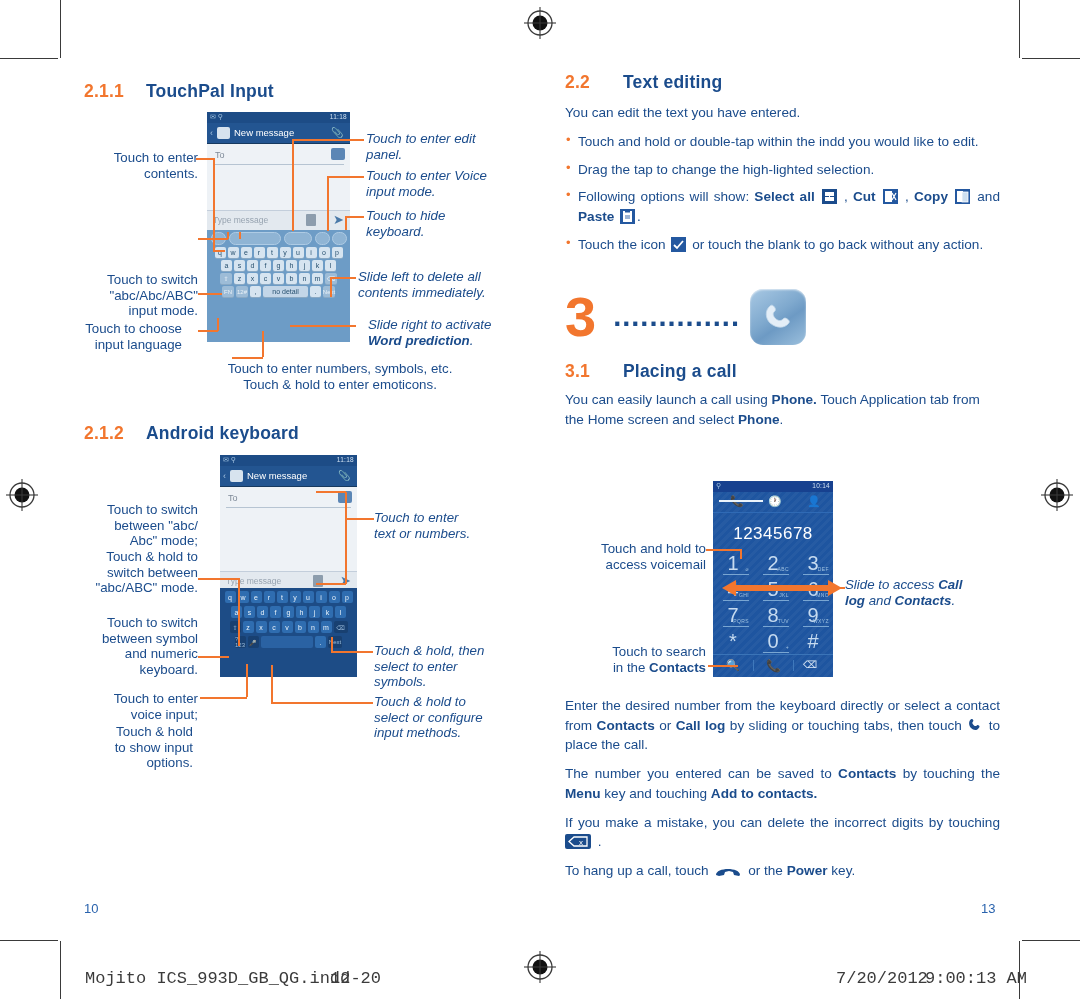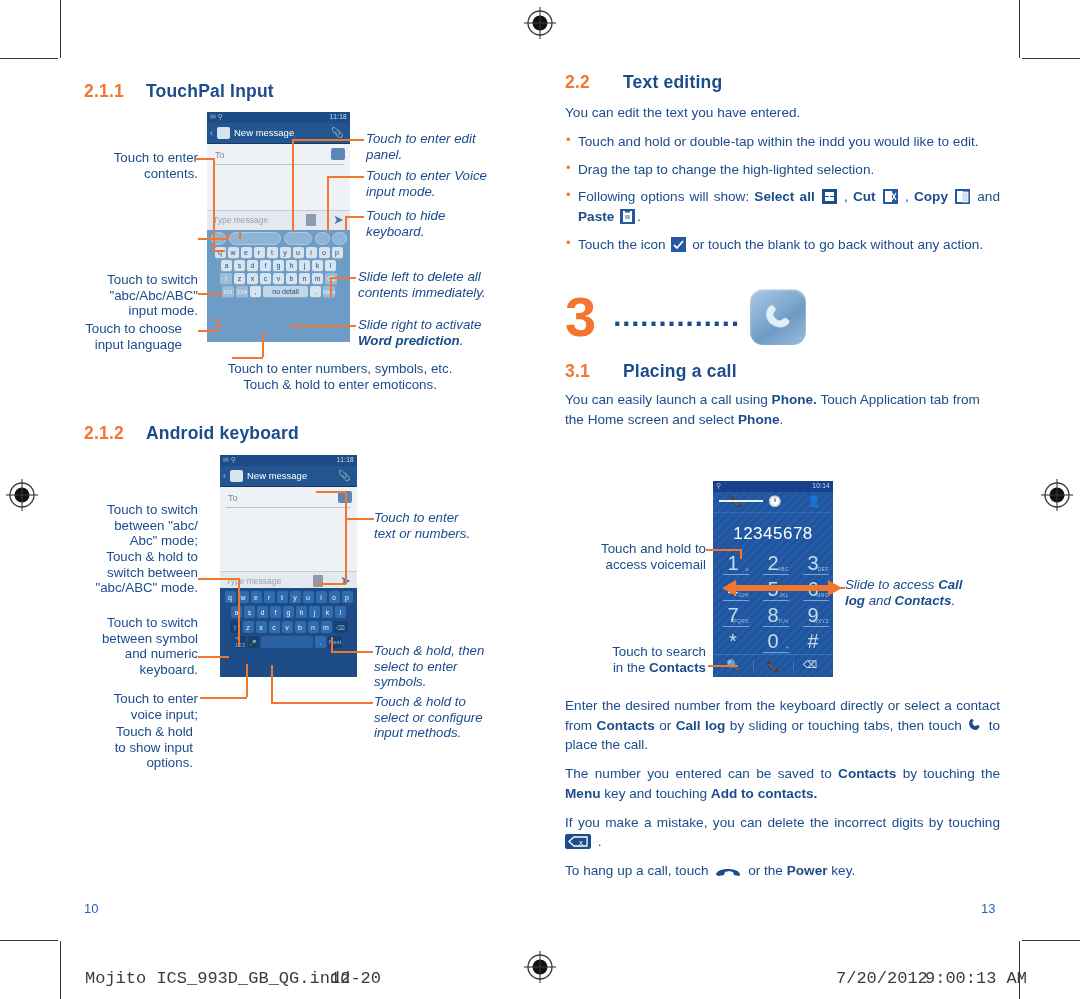--- a/index.html
+++ b/index.html
@@ -263,21 +263,21 @@
   </div>
 
   <div class="cap r" style="left:70px;top:150px;width:128px;">Touch to enter<br>contents.</div>
   <div class="cap r" style="left:60px;top:272px;width:138px;">Touch to switch<br>"abc/Abc/ABC"<br>input mode.</div>
   <div class="cap r" style="left:44px;top:321px;width:138px;">Touch to choose<br>input language</div>
 
   <div class="cap l" style="left:366px;top:131px;width:150px;">Touch to enter edit<br>panel.</div>
   <div class="cap l" style="left:366px;top:168px;width:160px;">Touch to enter Voice<br>input mode.</div>
   <div class="cap l" style="left:366px;top:208px;width:140px;">Touch to hide<br>keyboard.</div>
   <div class="cap l" style="left:358px;top:269px;width:160px;">Slide left to delete all<br>contents immediately.</div>
-  <div class="cap l" style="left:358px;top:317px;width:160px;">Slide right to activate<br><b>Word prediction</b>.</div>
+  <div class="cap l" style="left:368px;top:317px;width:160px;">Slide right to activate<br><b>Word prediction</b>.</div>
   <div class="cap c" style="left:160px;top:361px;width:360px;">Touch to enter numbers, symbols, etc.<br>Touch &amp; hold to enter emoticons.</div>
 
   <div class="ln h" style="left:196px;top:158px;width:18px;"></div>
   <div class="ln v" style="left:213px;top:158px;height:92px;"></div>
   <div class="ln h" style="left:213px;top:250px;width:12px;"></div>
 
   <div class="ln h" style="left:198px;top:238px;width:30px;"></div>
   <div class="ln v" style="left:227px;top:232px;height:7px;"></div>
   <div class="ln v" style="left:239px;top:232px;height:7px;"></div>
 

